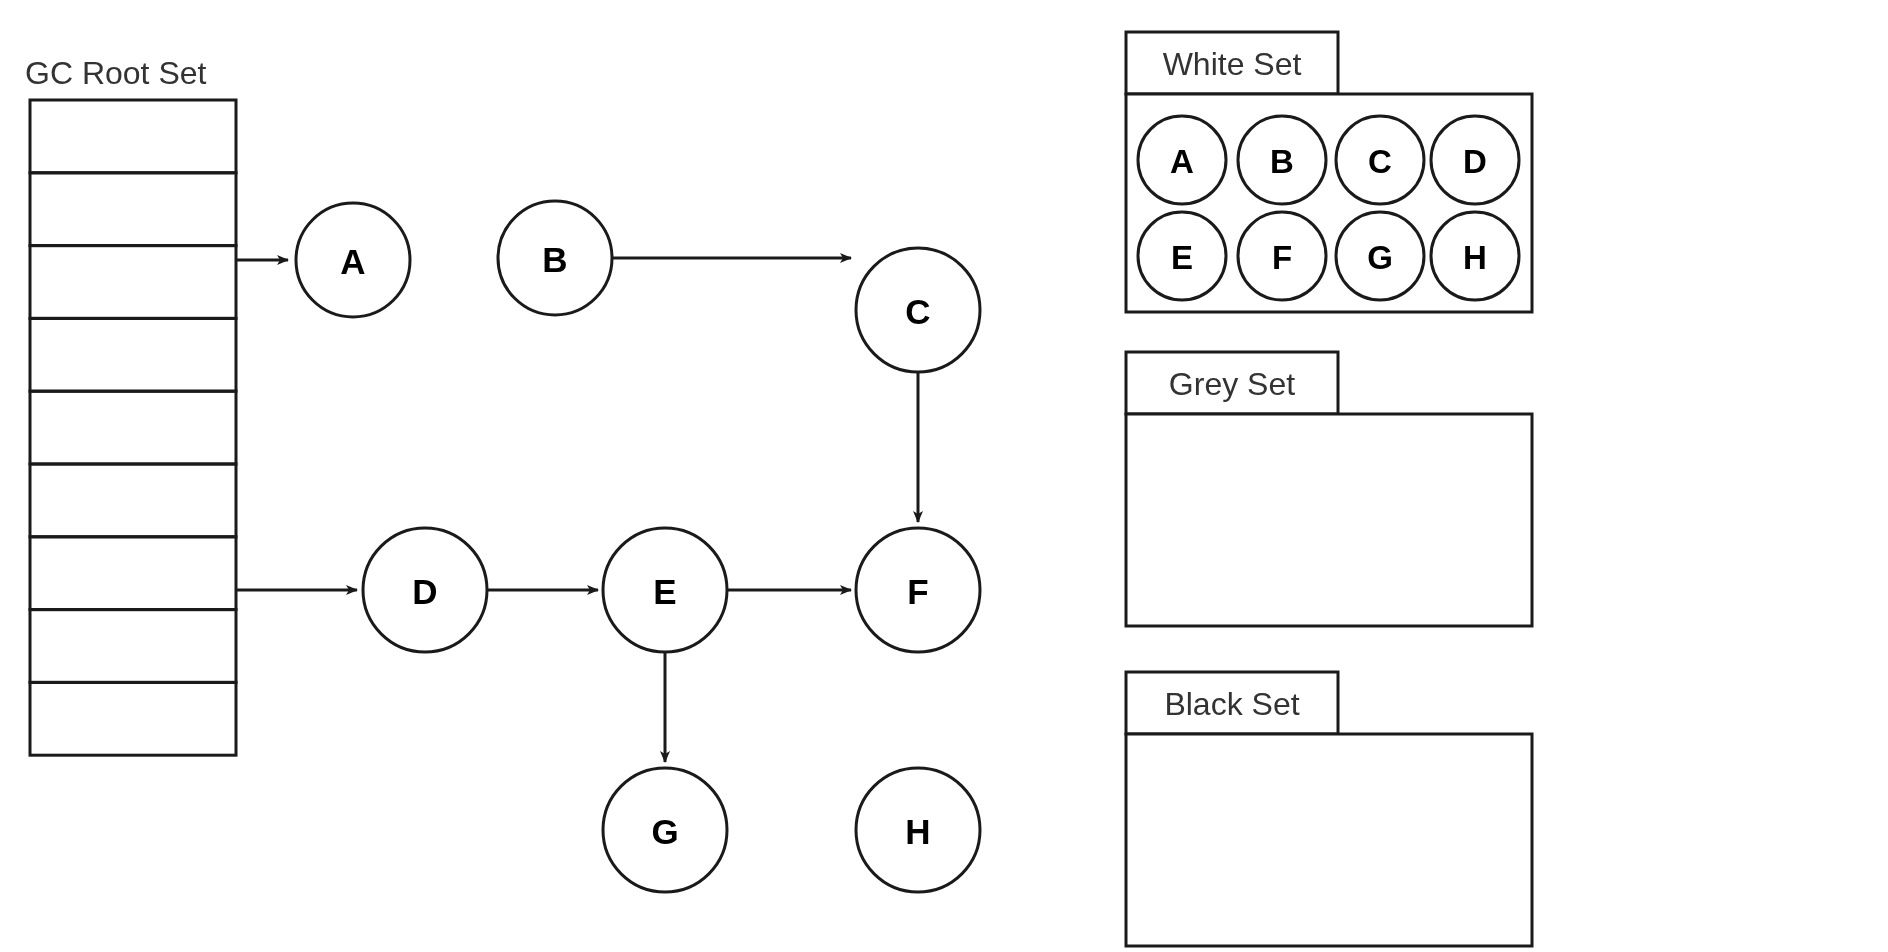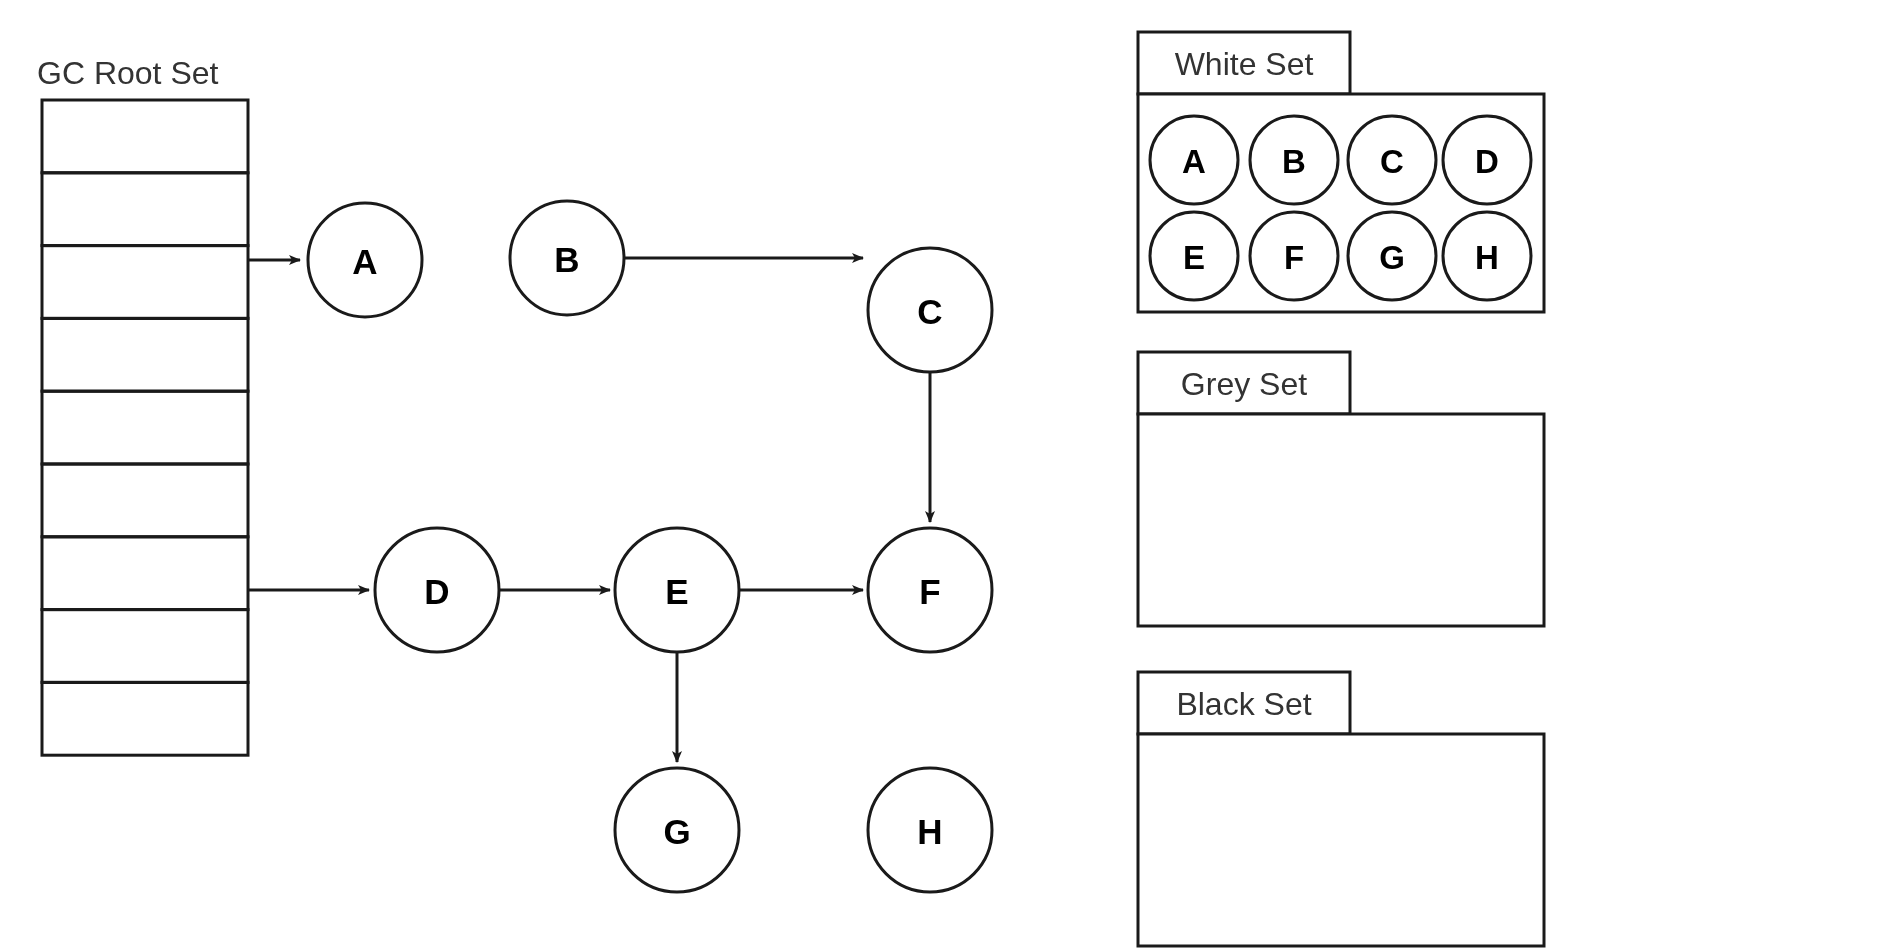--- a/index.html
+++ b/index.html
@@ -10,21 +10,21 @@
   }
   body {
     font-family: "Liberation Sans", sans-serif;
     width: 1888px;
     height: 952px;
     overflow: hidden;
     position: relative;
   }
   #canvas {
     position: absolute;
-    left: 12px;
+    left: 0;
     top: 0;
     width: 1508px;
     height: 952px;
   }
   .diagram-svg {
     display: block;
     width: 1888px;
     height: 952px;
   }
   .shape-stroke {

